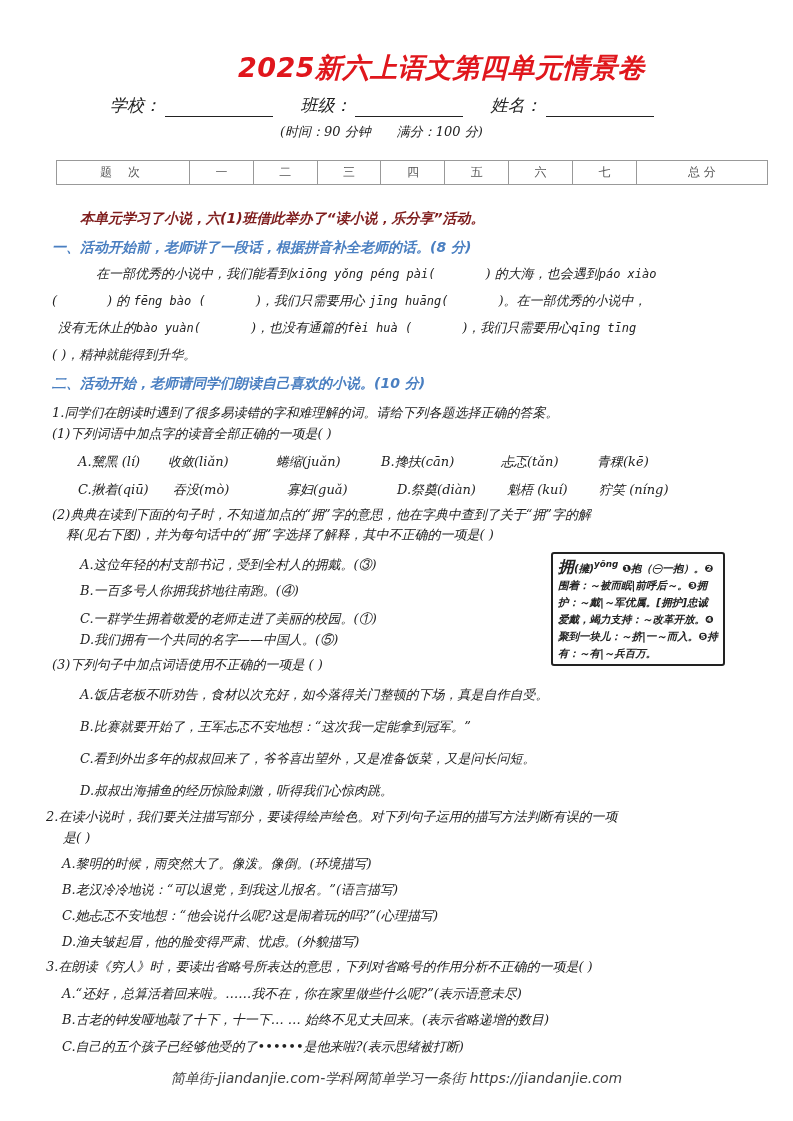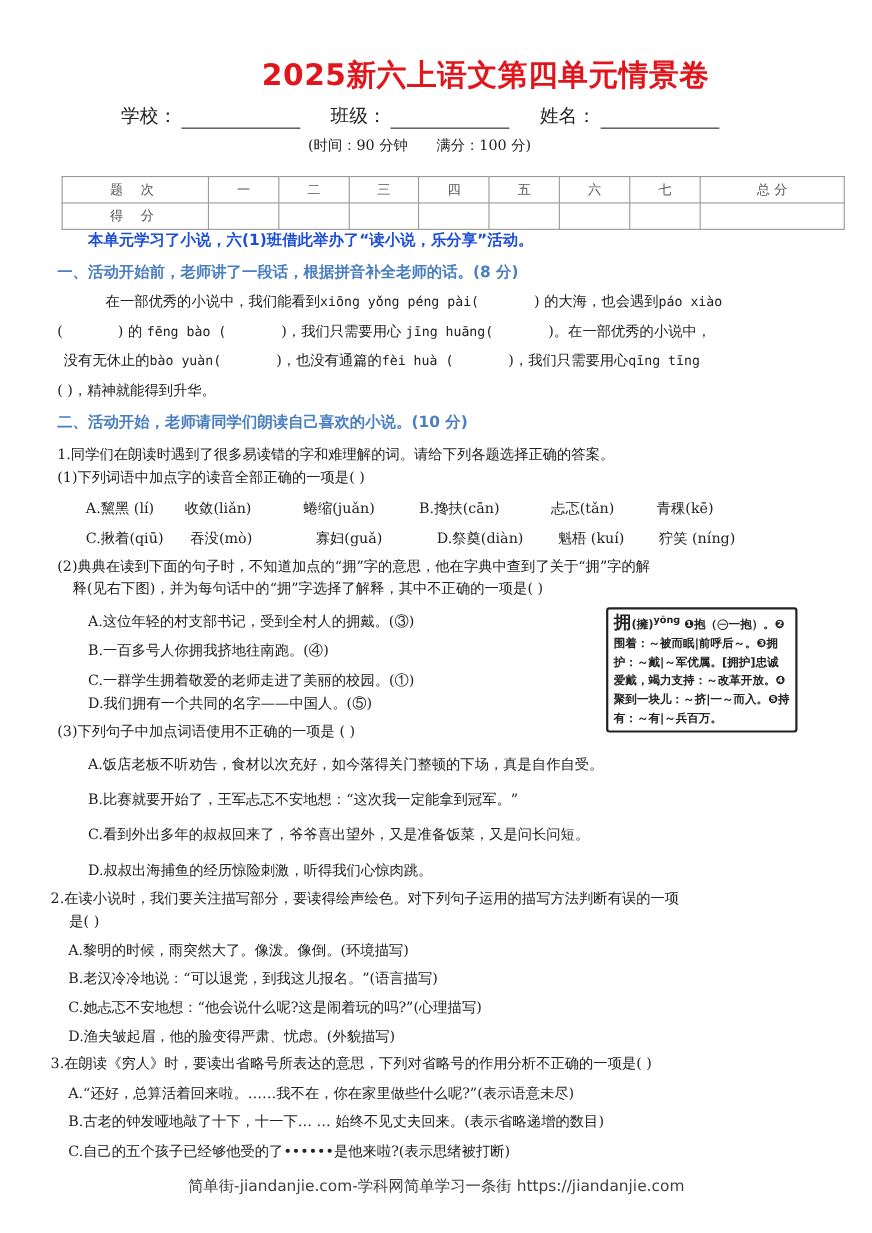--- a/index.html
+++ b/index.html
@@ -1,41 +1,41 @@
 <!DOCTYPE html>
 <html><head>
 <meta charset="utf-8">
 <style>
   html, body { margin: 0; padding: 0; background: #ffffff; }
   body {
     width: 793px; height: 1121px; position: relative; overflow: hidden;
     font-family: "DejaVu Serif", "Liberation Serif", serif;
     color: #222; font-size: 13.5px;
   }
-  .abs { position: absolute; white-space: nowrap; }
+  .abs { position: absolute; white-space: nowrap; font-style: italic; }
   .title {
     left: 0; width: 793px; top: 50px; text-align: center;
     color: #e0161c; font-size: 27px; font-weight: bold; letter-spacing: 0.5px;
     padding-left: 90px; box-sizing: border-box;
     font-family: "DejaVu Sans", "Liberation Sans", sans-serif;
   }
   .info-row { top: 94px; left: 110px; font-size: 17px; }
   .info-row .field { display: inline-block; margin-right: 22px; }
   .info-row .line { display: inline-block; width: 108px; border-bottom: 1.2px solid #222; height: 18px; vertical-align: bottom; margin-left: 4px; }
   .timeline { top: 123px; left: 280px; font-size: 13px; }
   .timeline span { margin-right: 26px; }
 
   table.score {
     position: absolute; left: 56px; top: 160px; width: 712px;
     border-collapse: collapse; font-size: 12px; color: #555;
   }
   table.score td { border: 1px solid #999; height: 21px; text-align: center; }
   table.score td:first-child { width: 130px; letter-spacing: 6px; }
 
-  .intro { top: 210px; left: 80px; font-weight: bold; font-size: 14px; color: #1d4ed8;
+  .intro { top: 210px; left: 80px; font-weight: bold; font-size: 14px; color: #7f1d1d;
     font-family: "DejaVu Sans", "Liberation Sans", sans-serif; }
   .sec-head { left: 52px; font-size: 14px; font-weight: bold; color: #4a7fc1;
     font-family: "DejaVu Sans", "Liberation Sans", sans-serif; }
   .py { font-family: "DejaVu Sans Mono", "Liberation Mono", monospace; font-size: 12px; }
   .blank { display: inline-block; width: 50px; }
   .line-txt { font-size: 13px; }
   .dict {
     left: 551px; top: 552px; width: 174px; height: 114px;
     border: 2px solid #222; border-radius: 3px; font-size: 10.5px; line-height: 17px;
     padding: 2px 5px; box-sizing: border-box; white-space: normal; font-weight: bold;
@@ -70,31 +70,20 @@
       <tr>
     <td>题 次</td>
     <td>一</td>
     <td>二</td>
     <td>三</td>
     <td>四</td>
     <td>五</td>
     <td>六</td>
     <td>七</td>
     <td>总 分</td>
-  </tr>
-  <tr>
-    <td>得 分</td>
-    <td></td>
-    <td></td>
-    <td></td>
-    <td></td>
-    <td></td>
-    <td></td>
-    <td></td>
-    <td></td>
   </tr>
 </tbody>
   </table>
 
 <div class="abs intro">本单元学习了小说，六(1)班借此举办了“读小说，乐分享”活动。</div>
 
 <div class="abs sec-head" style="top:239px;">一、活动开始前，老师讲了一段话，根据拼音补全老师的话。(8 分)</div>
 <div class="abs line-txt" style="top:265px; left:80px;margin-left:16px;">
   <span>在一部优秀的小说中，我们能看到</span><span class="py">xiōng yǒng péng pài(</span><span class="blank"></span><span>) 的大海，也会遇到</span><span class="py">páo xiào</span>
 </div>

